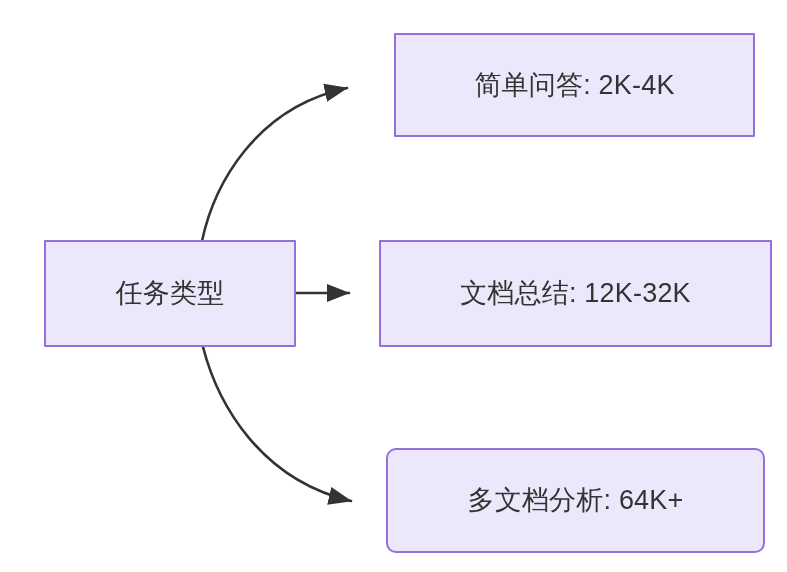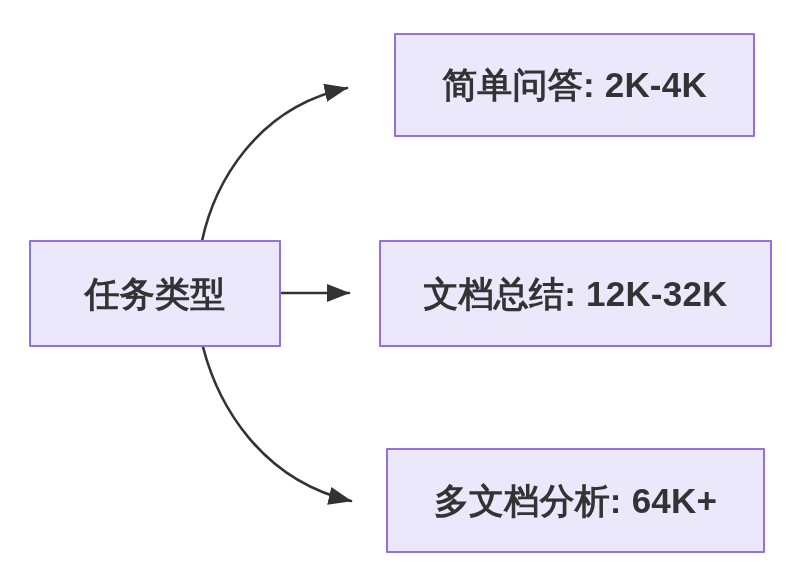--- a/index.html
+++ b/index.html
@@ -32,28 +32,28 @@
     background: #ebe8fb;
     border: 2px solid #9370db;
     border-radius: 1px;
     display: flex;
     align-items: center;
     justify-content: center;
     text-align: center;
   }
   .node-label {
     color: #333333;
-    font-size: 35px;
+    font-size: 27px;
     line-height: 1.2;
     letter-spacing: 0.2px;
     white-space: nowrap;
-    font-weight: 700;
+    font-weight: 400;
   }
   #node-source {
-    left: 29px;
+    left: 44px;
     top: 240px;
     width: 252px;
     height: 107px;
   }
   #node-simple-qa {
     left: 394px;
     top: 33px;
     width: 361px;
     height: 104px;
   }
@@ -61,20 +61,21 @@
     left: 379px;
     top: 240px;
     width: 393px;
     height: 107px;
   }
   #node-multi-doc {
     left: 386px;
     top: 448px;
     width: 379px;
     height: 105px;
+    border-radius: 10px;
   }
 </style>
 </head>
 <body>
 
 <div id="diagram-canvas">
 
   <svg id="edge-layer" viewBox="0 0 787 572" width="787" height="572" xmlns="http://www.w3.org/2000/svg">
     <defs>
       <marker id="arrowhead" markerWidth="9" markerHeight="7" refX="8.6" refY="3.5" orient="auto" markerUnits="strokeWidth">

